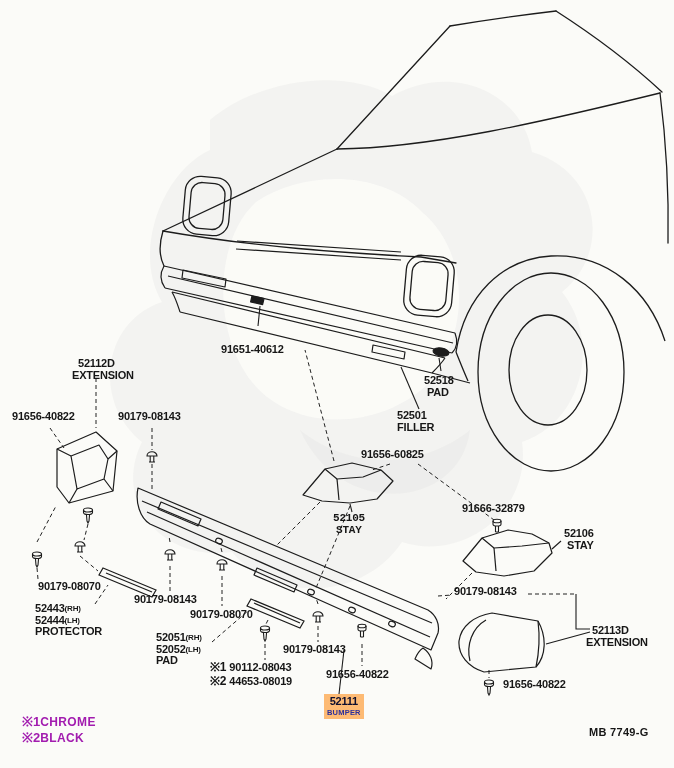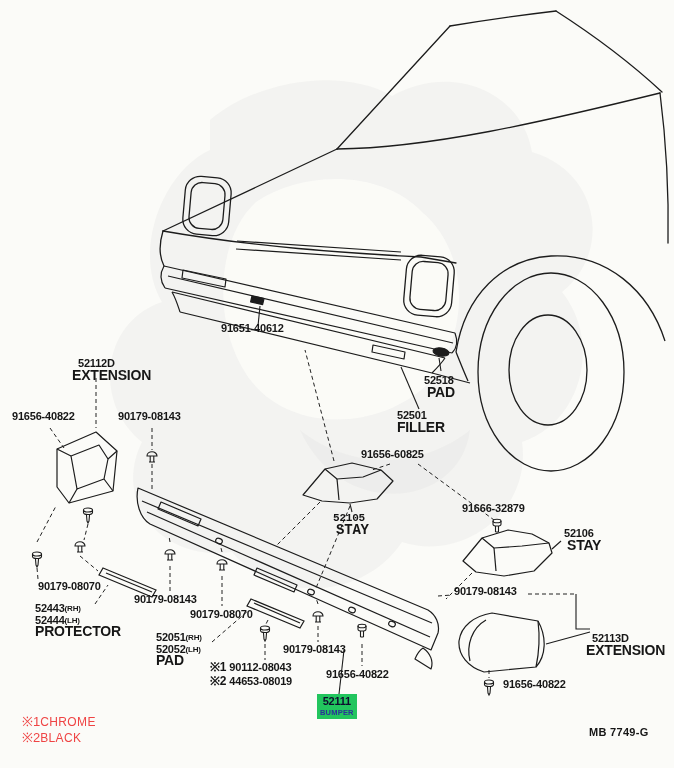--- a/index.html
+++ b/index.html
@@ -5,31 +5,31 @@
   html,body{margin:0;padding:0;}
   .stage{
     position:relative;width:674px;height:768px;background:#fbfbf8;overflow:hidden;
     font-family:"Liberation Sans",sans-serif;
   }
   .stage svg{position:absolute;left:0;top:0;}
   .lbl{
     position:absolute;font-weight:700;font-size:11px;line-height:11.5px;
     color:#161616;letter-spacing:-0.2px;white-space:nowrap;
   }
-  .sub{font-size:14px;}
+  .sub{font-size:11px;}
   .ind3{margin-left:3px;}
   .ind6{margin-left:6px;}
   .sfx{font-size:8px;vertical-align:1px;}
   .note .mk{font-size:12px;margin-right:3px;}
   .hl{
     position:absolute;text-align:center;padding:1px 3px 2px;background:#7d87df;
   }
   .hl .code{display:block;font-size:11px;font-weight:700;color:#0d0d2e;letter-spacing:-0.2px;}
   .hl .nm{display:block;font-size:7.5px;font-weight:700;color:#2b2f9a;margin-top:1px;letter-spacing:0.2px;}
-  .legend-row{position:absolute;font-weight:400;color:#ef4444;white-space:nowrap;}
+  .legend-row{position:absolute;font-weight:700;color:#a21caf;white-space:nowrap;}
   .legend-row .mk{font-size:13px;}
   .legend-row .tx{font-size:12px;letter-spacing:0.4px;}
   .footer-code{position:absolute;font-weight:700;font-size:11px;color:#161616;letter-spacing:0.3px;text-align:center;}
 </style>
 </head>
 <body>
 
 <div class="stage">
 
   <svg width="674" height="768" viewBox="0 0 674 768">
@@ -205,21 +205,21 @@
       <path d="M334,461 L305,350"></path>
       <path d="M390,464 L372,470"></path>
       <path d="M418,464 L494,520"></path>
       <path d="M472,573 L446,599"></path>
       <path d="M438,596 L452,595"></path>
       <path d="M528,594 L576,594"></path>
       <path d="M489,670 L489,678"></path>
     </g>
   </svg>
 
-  <div class="lbl" style="left:221px;top:323px;">91651-40612</div>
+  <div class="lbl" style="left:221px;top:344px;">91651-40612</div>
 
   <div class="lbl" style="left:424px;top:375px;">
     <div>52518</div>
     <div class="sub ind3">PAD</div>
   </div>
 
   <div class="lbl" style="left:397px;top:410px;">
     <div>52501</div>
     <div class="sub">FILLER</div>
   </div>
@@ -242,21 +242,21 @@
 
   <div class="lbl" style="left:462px;top:503px;">91666-32879</div>
 
   <div class="lbl" style="left:564px;top:528px;">
     <div>52106</div>
     <div class="sub ind3">STAY</div>
   </div>
 
   <div class="lbl" style="left:454px;top:586px;">90179-08143</div>
 
-  <div class="lbl" style="left:586px;top:625px;margin-top:8px;">
+  <div class="lbl" style="left:586px;top:625px;">
     <div class="ind6">52113D</div>
     <div class="sub">EXTENSION</div>
   </div>
 
   <div class="lbl" style="left:503px;top:679px;">91656-40822</div>
 
   <div class="lbl" style="left:38px;top:581px;">90179-08070</div>
 
   <div class="lbl" style="left:35px;top:603px;">
     <div><span>52443</span><span class="sfx">(RH)</span></div>
@@ -278,21 +278,21 @@
     <span class="mk">※1</span><span>90112-08043</span>
   </div>
   <div class="lbl note" style="left:210px;top:676px;">
     <span class="mk">※2</span><span>44653-08019</span>
   </div>
 
   <div class="lbl" style="left:283px;top:644px;">90179-08143</div>
 
   <div class="lbl" style="left:326px;top:669px;">91656-40822</div>
 
-  <div class="hl" style="left: 317px; top: 694px; background-color: #22c55e;">
+  <div class="hl" style="left: 324px; top: 694px; background-color: #fdba74;">
     <span class="code">52111</span>
     <span class="nm">BUMPER</span>
   </div>
 
   <div class="legend-row" style="left:22px;top:712px;">
     <span class="mk">※1</span><span class="tx">CHROME</span>
   </div>
   <div class="legend-row" style="left:22px;top:728px;">
     <span class="mk">※2</span><span class="tx">BLACK</span>
   </div>

